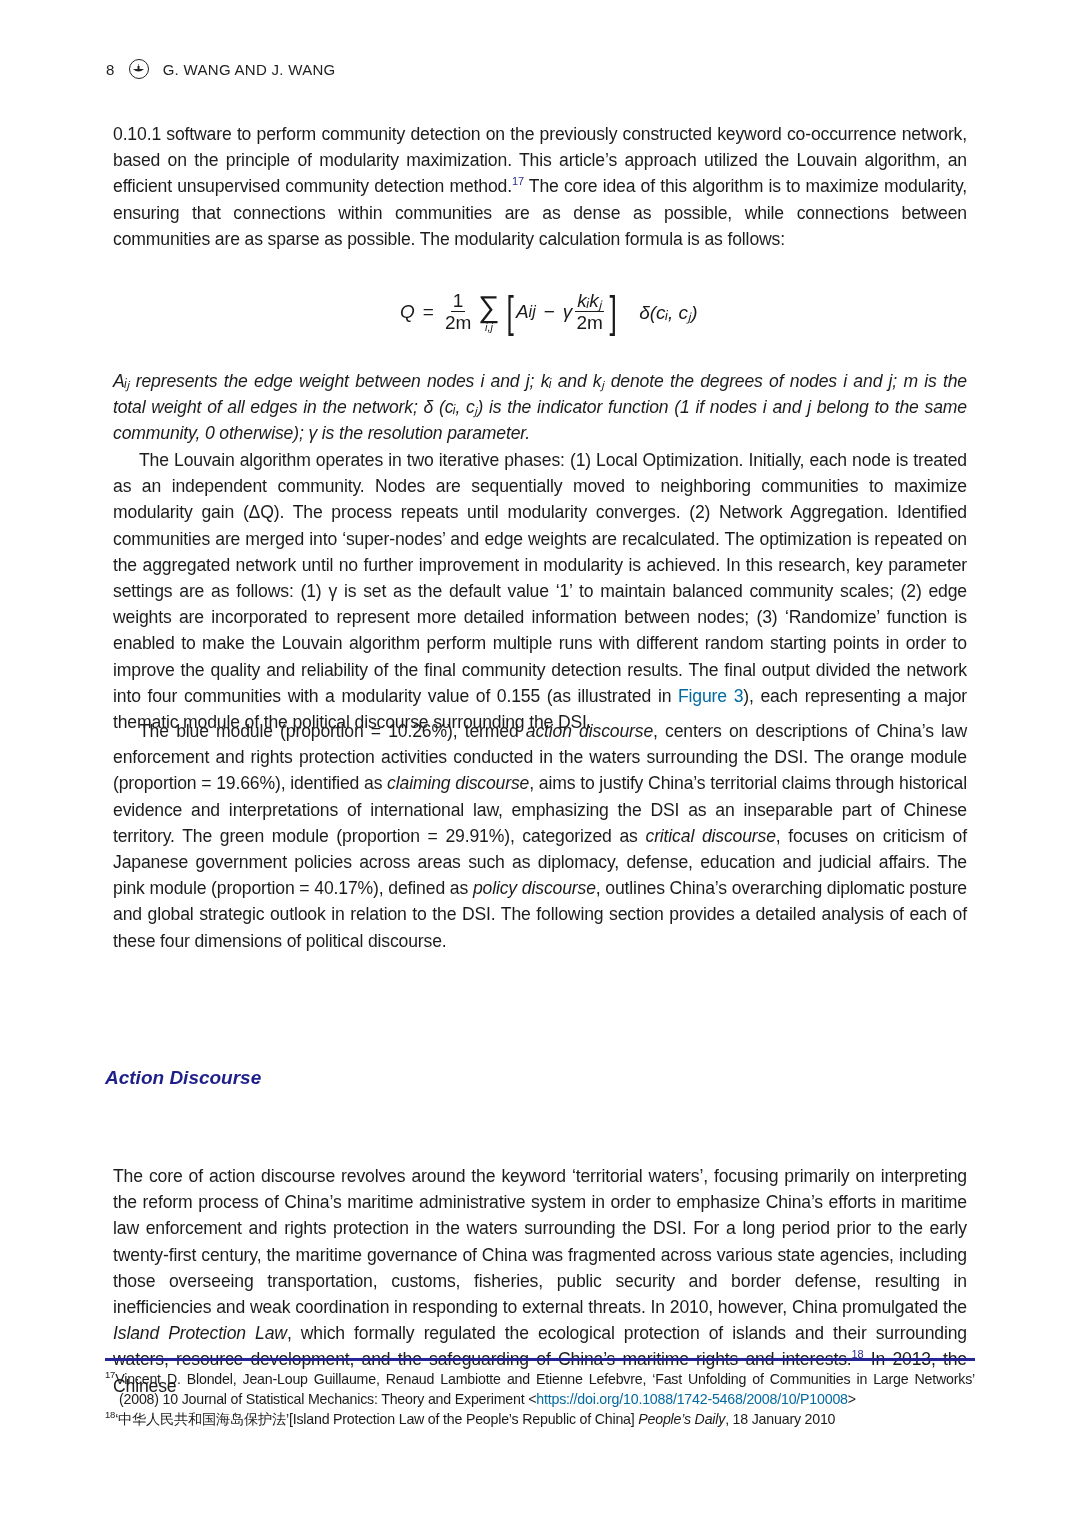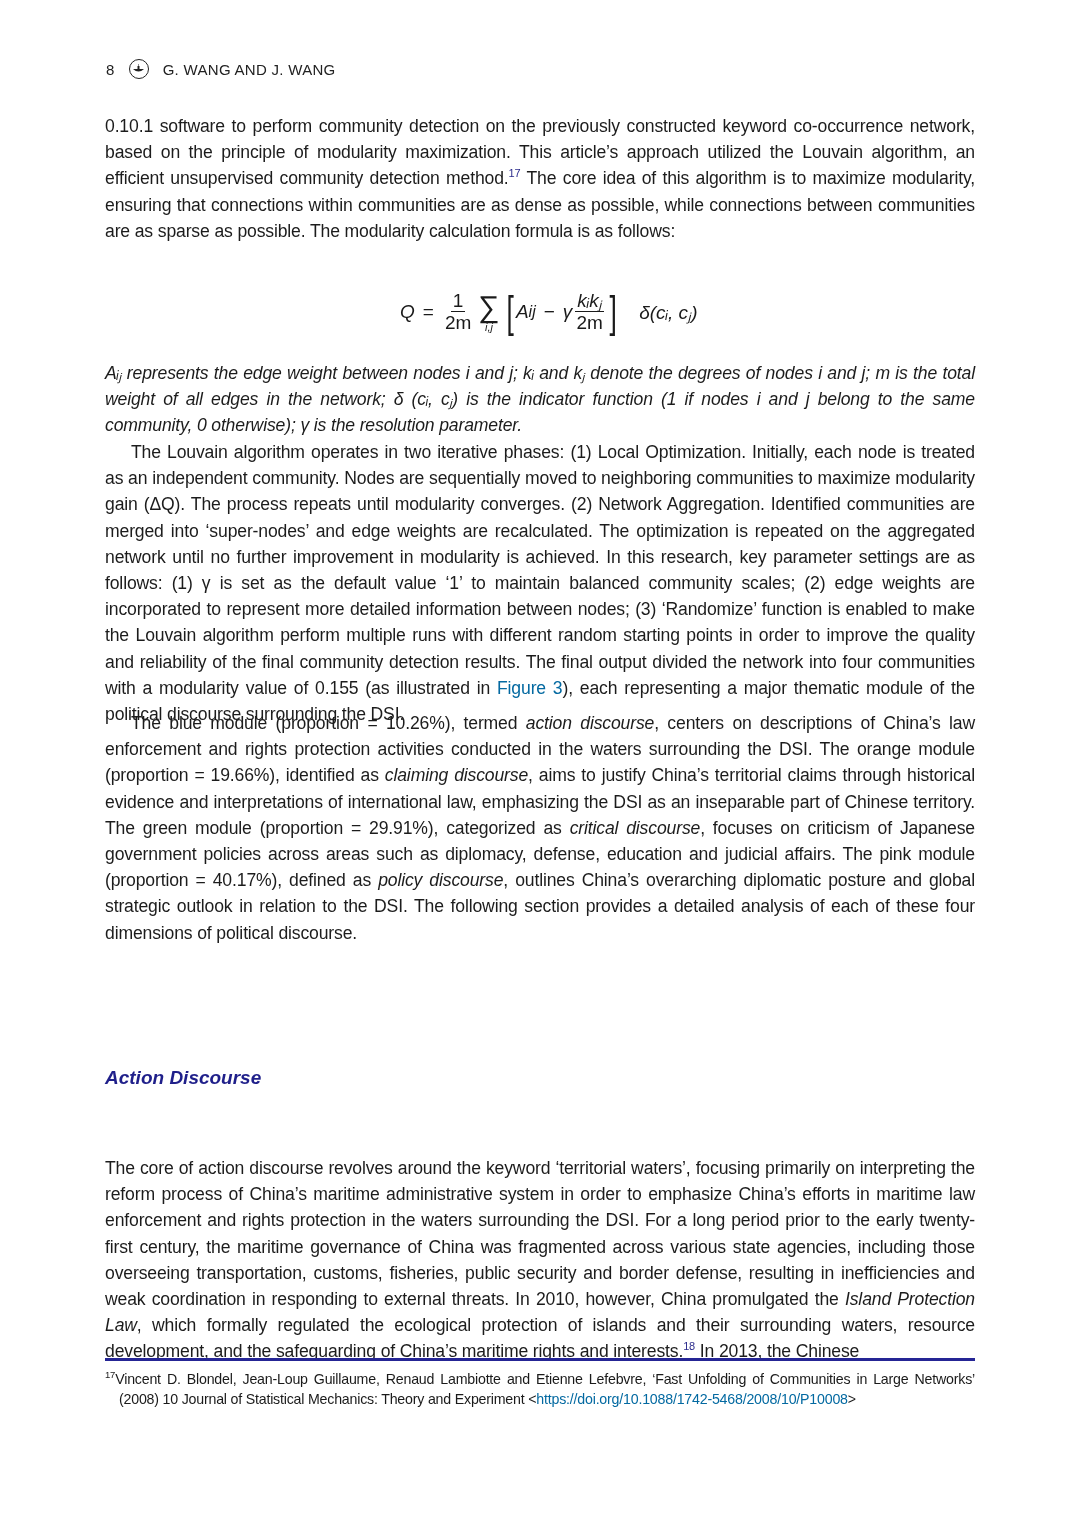--- a/index.html
+++ b/index.html
@@ -14,21 +14,21 @@
   .running-head .pg { margin-right: 14px; }
   .running-head .logo {
     width: 20px; height: 20px; border: 1.5px solid #222; border-radius: 50%;
     display: inline-flex; align-items: center; justify-content: center; margin-right: 14px; box-sizing: border-box;
   }
   .body-text {
     position: absolute; left: 105px; width: 870px;
     font-size: 17.6px; line-height: 26.2px; text-align: justify; color: #1c1c1c;
     font-family: "Liberation Sans", sans-serif; letter-spacing: -0.15px;
   }
-  .body-text p { margin: 0; }
+  .body-text p { margin: 8px; }
   .indent { text-indent: 26px; }
   .ref { color: #2b2b8c; font-size: 11px; vertical-align: super; line-height: 0; }
   .link { color: #0369a1; }
   .formula {
     position: absolute; left: 400px; top: 284px; height: 56px;
     display: flex; align-items: center; font-family: "Liberation Sans", sans-serif; font-size: 19px; color: #1a1a1a;
   }
   .frac { display: inline-flex; flex-direction: column; align-items: center; margin: 0 3px; }
   .frac .num { border-bottom: 1.3px solid #1a1a1a; padding: 0 2px; line-height: 20px; }
   .frac .den { line-height: 22px; }
@@ -108,13 +108,14 @@
 <div class="heading">Action Discourse</div>
 
 <div class="body-text" style="top:1155px;">
   <p><span>The core of action discourse revolves around the keyword ‘territorial waters’, focusing primarily on interpreting the reform process of China’s maritime administrative system in order to emphasize China’s efforts in maritime law enforcement and rights protection in the waters surrounding the DSI. For a long period prior to the early twenty-first century, the maritime governance of China was fragmented across various state agencies, including those overseeing transportation, customs, fisheries, public security and border defense, resulting in inefficiencies and weak coordination in responding to external threats. In 2010, however, China promulgated the </span><em>Island Protection Law</em><span>, which formally regulated the ecological protection of islands and their surrounding waters, resource development, and the safeguarding of China’s maritime rights and interests.</span><a class="ref">18</a><span> In 2013, the Chinese</span></p>
 </div>
 
 <div class="fn-rule"></div>
 
 <div class="footnotes">
   <p class="fn"><span class="fnref">17</span><span>Vincent D. Blondel, Jean-Loup Guillaume, Renaud Lambiotte and Etienne Lefebvre, ‘Fast Unfolding of Communities in Large Networks’ (2008) 10 Journal of Statistical Mechanics: Theory and Experiment &lt;</span><a class="link">https://doi.org/10.1088/1742-5468/2008/10/P10008</a><span>&gt;</span></p>
+  <p class="fn"><span class="fnref">18</span><span>‘中华人民共和国海岛保护法’[Island Protection Law of the People’s Republic of China] </span><em>People’s Daily</em><span>, 18 January 2010</span></p>
 </div>
 
 </body></html>

